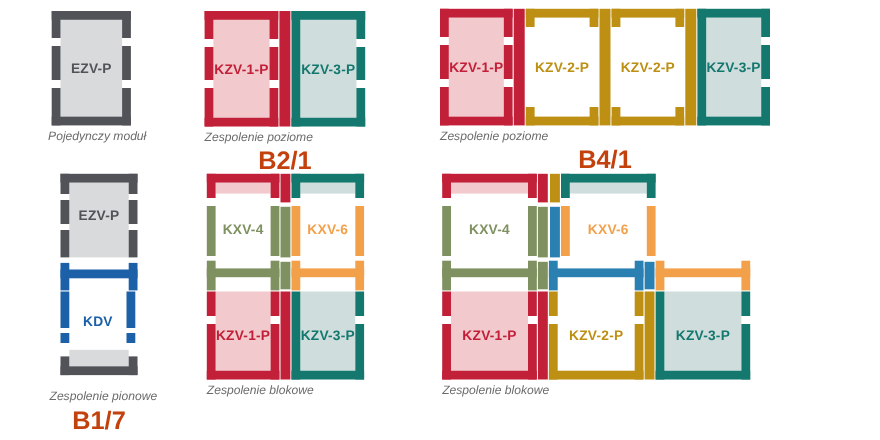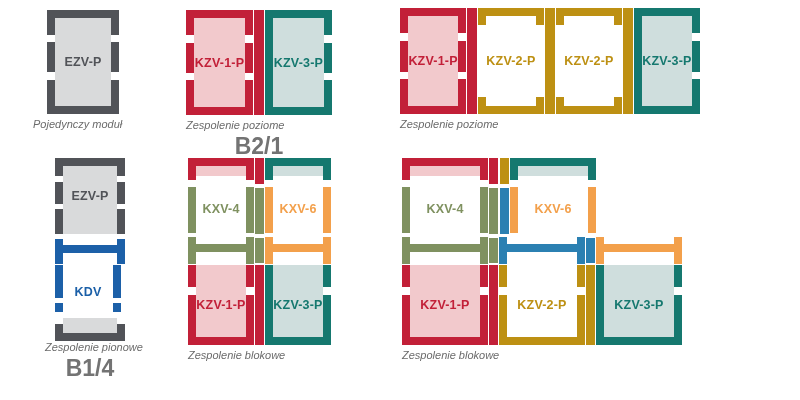--- a/index.html
+++ b/index.html
@@ -69,22 +69,22 @@
   .c-red{--c:#c22038;--tint:#f2c9cc;}
   .c-teal{--c:#15786f;--tint:#cfdedd;}
   .c-gold{--c:#bd9013;--tint:#ffffff;}
   .c-gray{--c:#515358;--tint:#d9dadb;}
   .c-blue{--c:#1c60a8;--tint:#ffffff;}
   .c-green{--c:#7f9160;--tint:#ffffff;}
   .c-orange{--c:#f3a04b;--tint:#ffffff;}
   .c-sky{--c:#2b80b2;--tint:#ffffff;}
   
   .caption{font-size:11px;font-style:italic;color:#6b6b6b;margin-top:4px;white-space:nowrap;}
-  .caption.ctr{text-align:left;}
-  .gname{font-size:23px;font-weight:bold;color:#737373;text-align:center;margin-top:2px;}
+  .caption.ctr{text-align:right;}
+  .gname{font-size:23px;font-weight:bold;color:#c2410c;text-align:center;margin-top:2px;}
 </style>
 </head>
 <body>
 
 <div id="canvas">
 
   <div class="group" style="left:33px;top:10px;width:100px;">
     <div class="mod c-gray" style="width:72px;height:104px;margin:0 auto;">
       <span class="mlabel">EZV-P</span>
     </div>
@@ -117,35 +117,36 @@
       <div class="vc c-gold" style="height:106px;background:var(--c);"></div>
       <div class="mod m-stub c-gold" style="width:67px;height:106px;">
         <span class="mlabel">KZV-2-P</span>
       </div>
       <div class="vc c-gold" style="height:106px;background:var(--c);"></div>
       <div class="mod m-lsolid c-teal" style="width:67px;height:106px;">
         <span class="mlabel">KZV-3-P</span>
       </div>
     </div>
     <div class="caption">Zespolenie poziome</div>
+    <div class="gname">B4/1</div>
   </div>
 
   <div class="group" style="left:45px;top:158px;width:90px;">
     <div style="width:70px;margin:0 auto;">
       <div class="mod m-nob c-gray" style="width:70px;height:76px;">
         <span class="mlabel">EZV-P</span>
       </div>
       <div class="hc c-blue" style="width:70px;height:27px;margin-top:4px;"></div>
-      <div class="kdv c-blue" style="width:56px;height:53px;padding-left:10px;">
+      <div class="kdv c-blue" style="width:68px;height:53px;">
         <span class="mlabel">KDV</span>
       </div>
       <div class="ucap c-gray" style="width:70px;height:23px;"></div>
     </div>
-    <div class="caption ctr" style="margin-top:0;">Zespolenie pionowe</div>
-    <div class="gname">B1/4</div>
+    <div class="caption ctr" style="margin-top:14px;">Zespolenie pionowe</div>
+    <div class="gname">B1/7</div>
   </div>
 
   <div class="group" style="left:188px;top:158px;width:143px;">
     <div class="hrow">
       <div class="kxv c-green" style="--cap:#c22038;--capt:#f2c9cc;width:66px;height:78px;">
         <span class="mlabel">KXV-4</span>
       </div>
       <div class="cc1" style="--a:#c22038;--m:#7f9160;height:78px;"></div>
       <div class="kxv c-orange" style="--cap:#15786f;--capt:#cfdedd;width:66px;height:78px;">
         <span class="mlabel">KXV-6</span>

